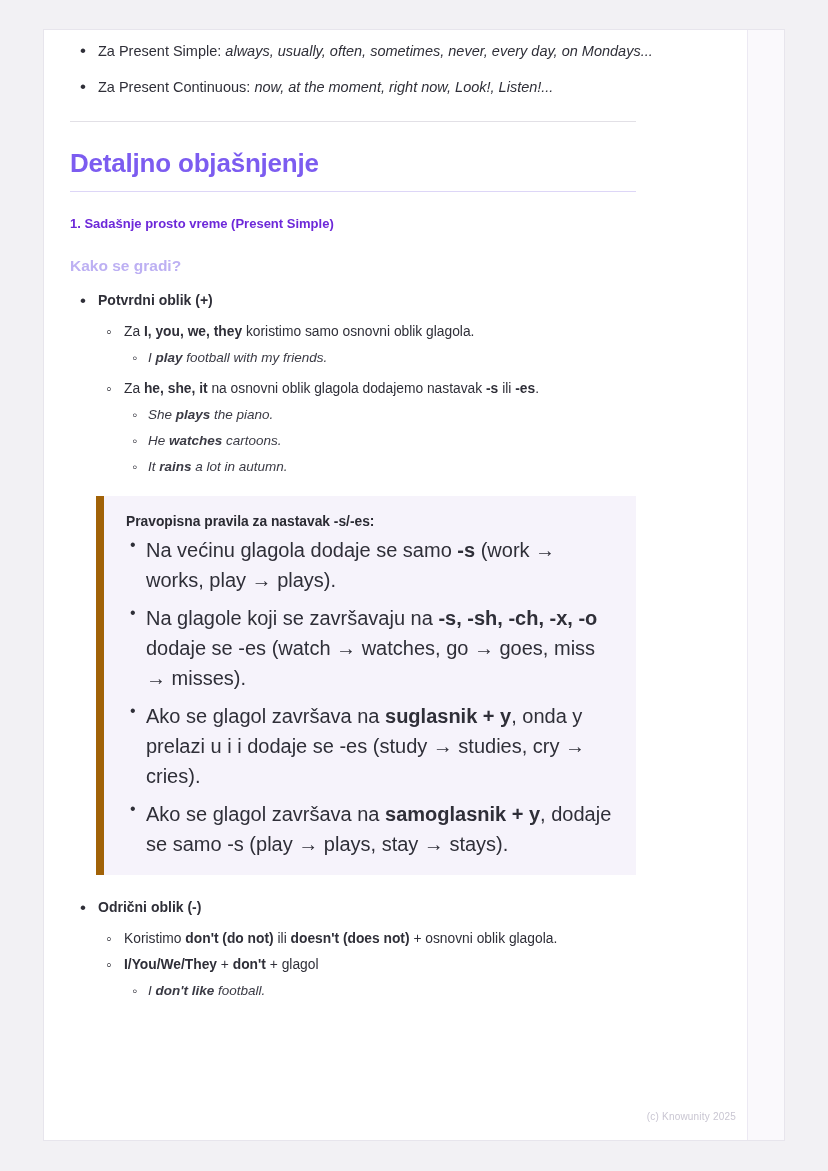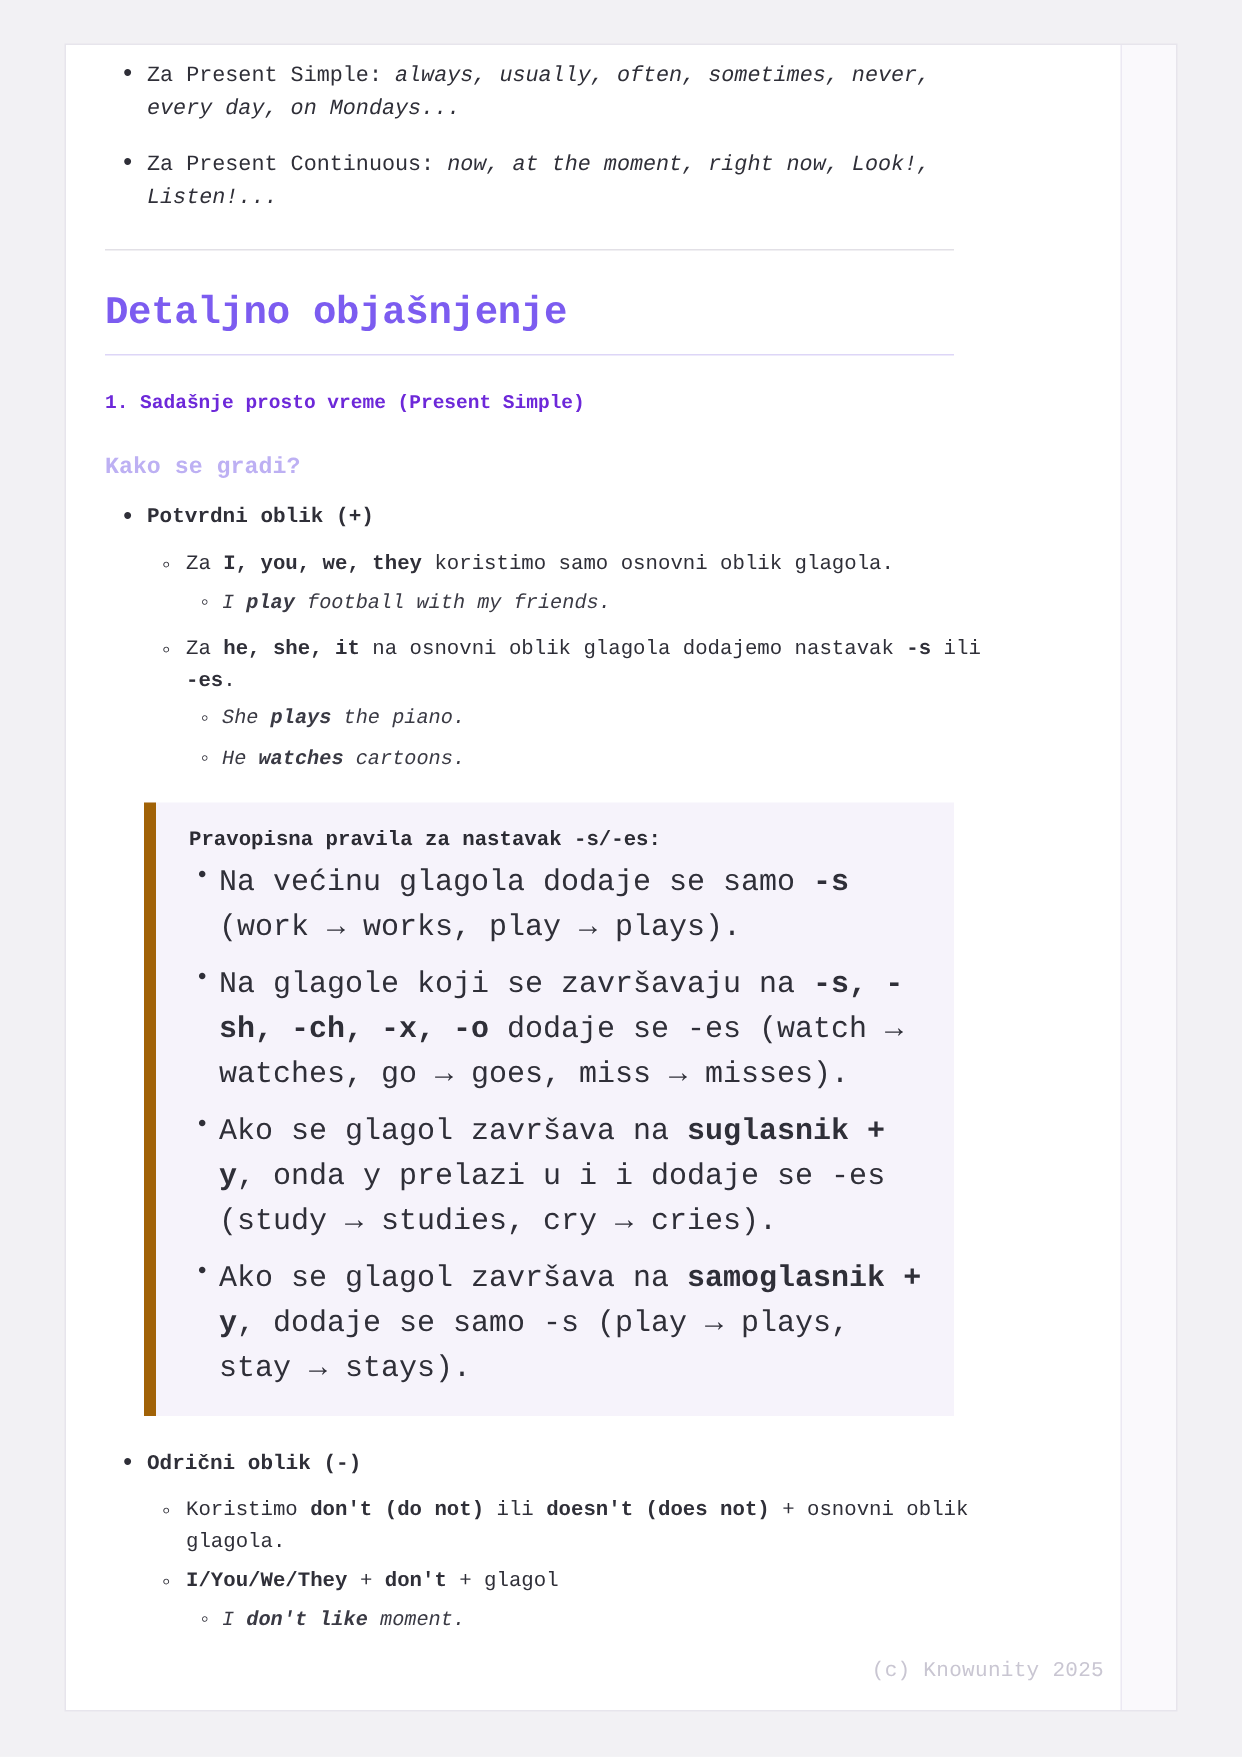--- a/index.html
+++ b/index.html
@@ -27,21 +27,20 @@
     width: 740px;
     height: 1110px;
     background: #ffffff;
     box-shadow: 0 0 0 1px #e7e5ec;
     overflow: hidden;
   }
   .sheet-inner {
     position: relative;
     width: 740px;
     height: 1114px;
-    font-family: Liberation Mono, monospace;
   }
   .right-rail {
     position: absolute;
     right: 0;
     top: 0;
     width: 36px;
     height: 1110px;
     background: #faf9fc;
     border-left: 1px solid #ece9f3;
   }
@@ -228,21 +227,21 @@
     top: -2px;
     font-size: 16px;
     line-height: 1.55;
   }
   .callout ul > li:last-child { margin-bottom: 0; }
 
   .footer-credit {
     position: absolute;
     right: 48px;
     bottom: 22px;
-    font-size: 14px;
+    font-size: 10px;
     color: #c9c6d2;
     letter-spacing: 0.2px;
   }
 </style>
 </head>
 <body>
 
 <div class="page">
   <div class="sheet">
     <div class="sheet-inner">
@@ -280,20 +279,21 @@
                 <ul class="list-c">
                   <li><span>I </span><span class="bd">play</span><span> football with my friends.</span></li>
                 </ul>
               </li>
 
               <li>
                 <span>Za </span><span class="bd">he, she, it</span><span> na osnovni oblik glagola dodajemo nastavak </span><span class="bd">-s</span><span> ili </span><span class="bd">-es</span><span>.</span>
                 <ul class="list-c">
                   <li><span>She </span><span class="bd">plays</span><span> the piano.</span></li>
                   <li><span>He </span><span class="bd">watches</span><span> cartoons.</span></li>
+                  <li><span>It </span><span class="bd">rains</span><span> a lot in autumn.</span></li>
                 </ul>
               </li>
             </ul>
           </li>
         </ul>
 
         <div class="callout">
           <div class="co-title">Pravopisna pravila za nastavak -s/-es:</div>
           <ul>
             <li><span>Na većinu glagola dodaje se samo </span><span class="bd">-s</span><span> (work → works, play → plays).</span></li>
@@ -307,21 +307,21 @@
           <li>
             <span class="hdr">Odrični oblik (-)</span>
 
             <ul class="list-b tight">
               <li>
                 <span>Koristimo </span><span class="bd">don't (do not)</span><span> ili </span><span class="bd">doesn't (does not)</span><span> + osnovni oblik glagola.</span>
               </li>
               <li>
                 <span class="bd">I/You/We/They</span><span> + </span><span class="bd">don't</span><span> + glagol</span>
                 <ul class="list-c">
-                  <li><span>I </span><span class="bd">don't like</span><span> moment.</span></li>
+                  <li><span>I </span><span class="bd">don't like</span><span> football.</span></li>
                 </ul>
               </li>
             </ul>
           </li>
         </ul>
 
       </div>
 
       <div class="footer-credit">(c) Knowunity 2025</div>
     </div>

